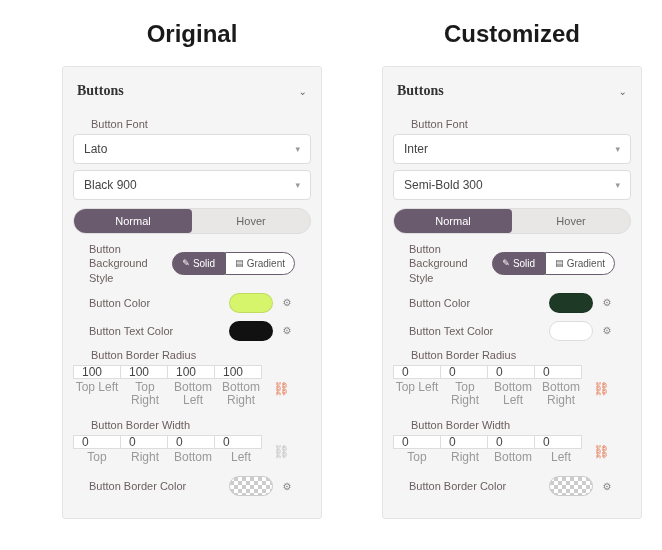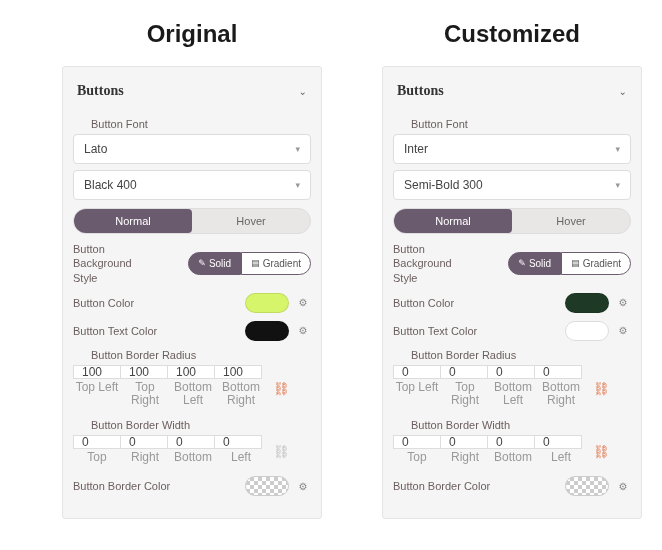--- a/index.html
+++ b/index.html
@@ -10,21 +10,21 @@
 .panel { background: #f6f5f5; border: 1px solid #e5e3e3; border-radius: 3px; padding: 10px 10px 14px 10px; }
 .panel-header { display: flex; justify-content: space-between; align-items: center; padding: 6px 4px 10px 4px; border-bottom: 1px solid transparent; font-family: Liberation Serif, serif; }
 .panel-title { font-size: 14px; font-weight: 600; color: #333; }
 .chev { font-size: 10px; color: #666; }
 .label { font-size: 11px; color: #6b5e5e; margin: 8px 2px 4px 2px; padding-left: 16px; }
 .select { background: #fff; border: 1px solid #ddd; border-radius: 4px; padding: 7px 10px; font-size: 12px; color: #444; display: flex; justify-content: space-between; align-items: center; margin-bottom: 6px; cursor: pointer; }
 .select .arrow { font-size: 9px; color: #999; }
 .toggle-row { display: flex; background: #e9e6e6; border-radius: 18px; margin: 8px 0; overflow: hidden; border: 1px solid #ddd; }
 .toggle-btn { flex: 1; text-align: center; padding: 6px 0; font-size: 11px; color: #666; cursor: pointer; border-radius: 4px; }
 .toggle-btn.active { background: #6b5b6e; color: #fff; }
-.row { display: flex; align-items: center; justify-content: space-between; margin: 8px 0; gap: 6px; }
+.row { display: flex; align-items: center; justify-content: space-between; margin: 8px 16px; gap: 6px; }
 .row-label { font-size: 11px; color: #6b5e5e; line-height: 1.3; }
 .pill-group { display: flex; gap: 0; }
 .pill { padding: 5px 9px; font-size: 10px; border: 1px solid #6b5b6e; display: flex; align-items: center; gap: 3px; cursor: pointer; }
 .pill.first { border-radius: 14px 0 0 14px; }
 .pill.last { border-radius: 0 14px 14px 0; }
 .pill.active { background: #6b5b6e; color: #fff; }
 .pill.inactive { background: #fff; color: #555; }
 .swatch-row { display: flex; align-items: center; gap: 6px; }
 .swatch { width: 44px; height: 20px; border-radius: 11px; border: 1px solid rgba(0,0,0,0.1); }
 .gear { width: 16px; height: 16px; display: inline-flex; align-items: center; justify-content: center; font-size: 10px; color: #888; cursor: pointer; }
@@ -51,21 +51,21 @@
       <div class="panel-header">
         <span class="panel-title">Buttons</span>
         <span class="chev">⌄</span>
       </div>
       <div class="label">Button Font</div>
       <div class="select">
         <span>Lato</span>
         <span class="arrow">▾</span>
       </div>
       <div class="select">
-        <span>Black 400</span>
+        <span>Black 900</span>
         <span class="arrow">▾</span>
       </div>
       <div class="toggle-row">
         <div class="toggle-btn active">Normal</div>
         <div class="toggle-btn">Hover</div>
       </div>
       <div class="row">
         <div class="row-label" style="white-space:pre-line">Button
 Background
 Style</div>

